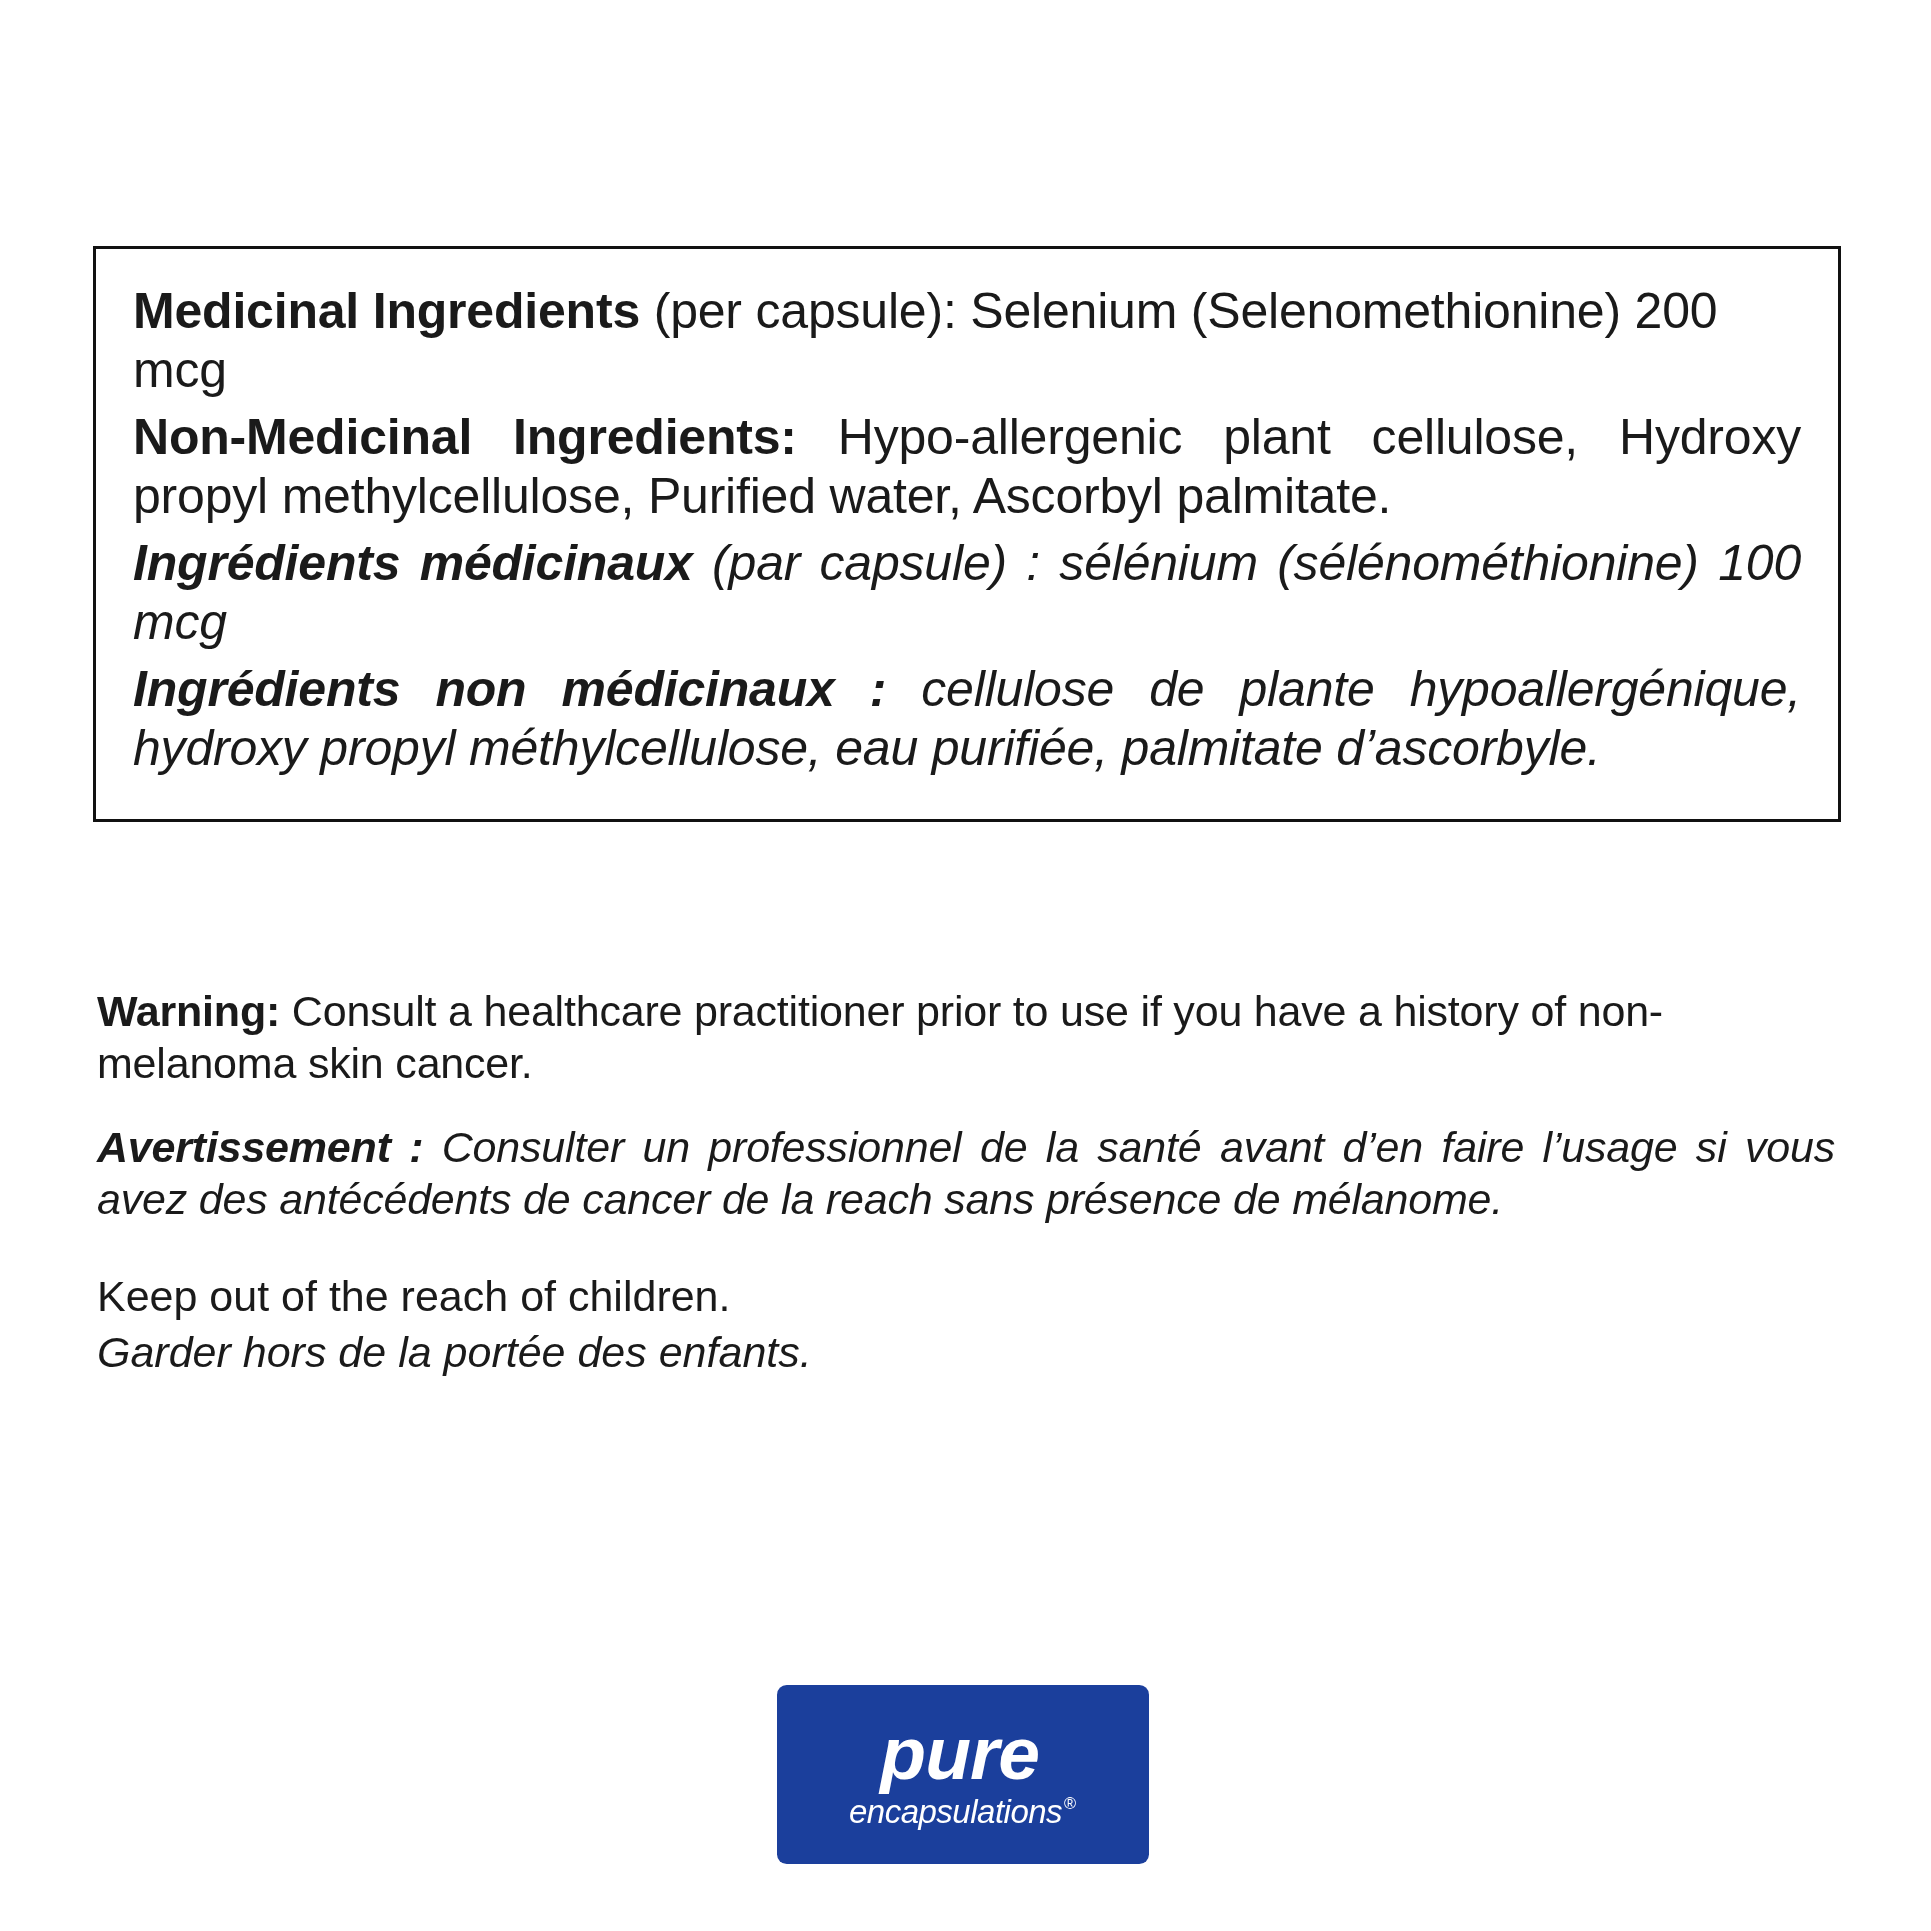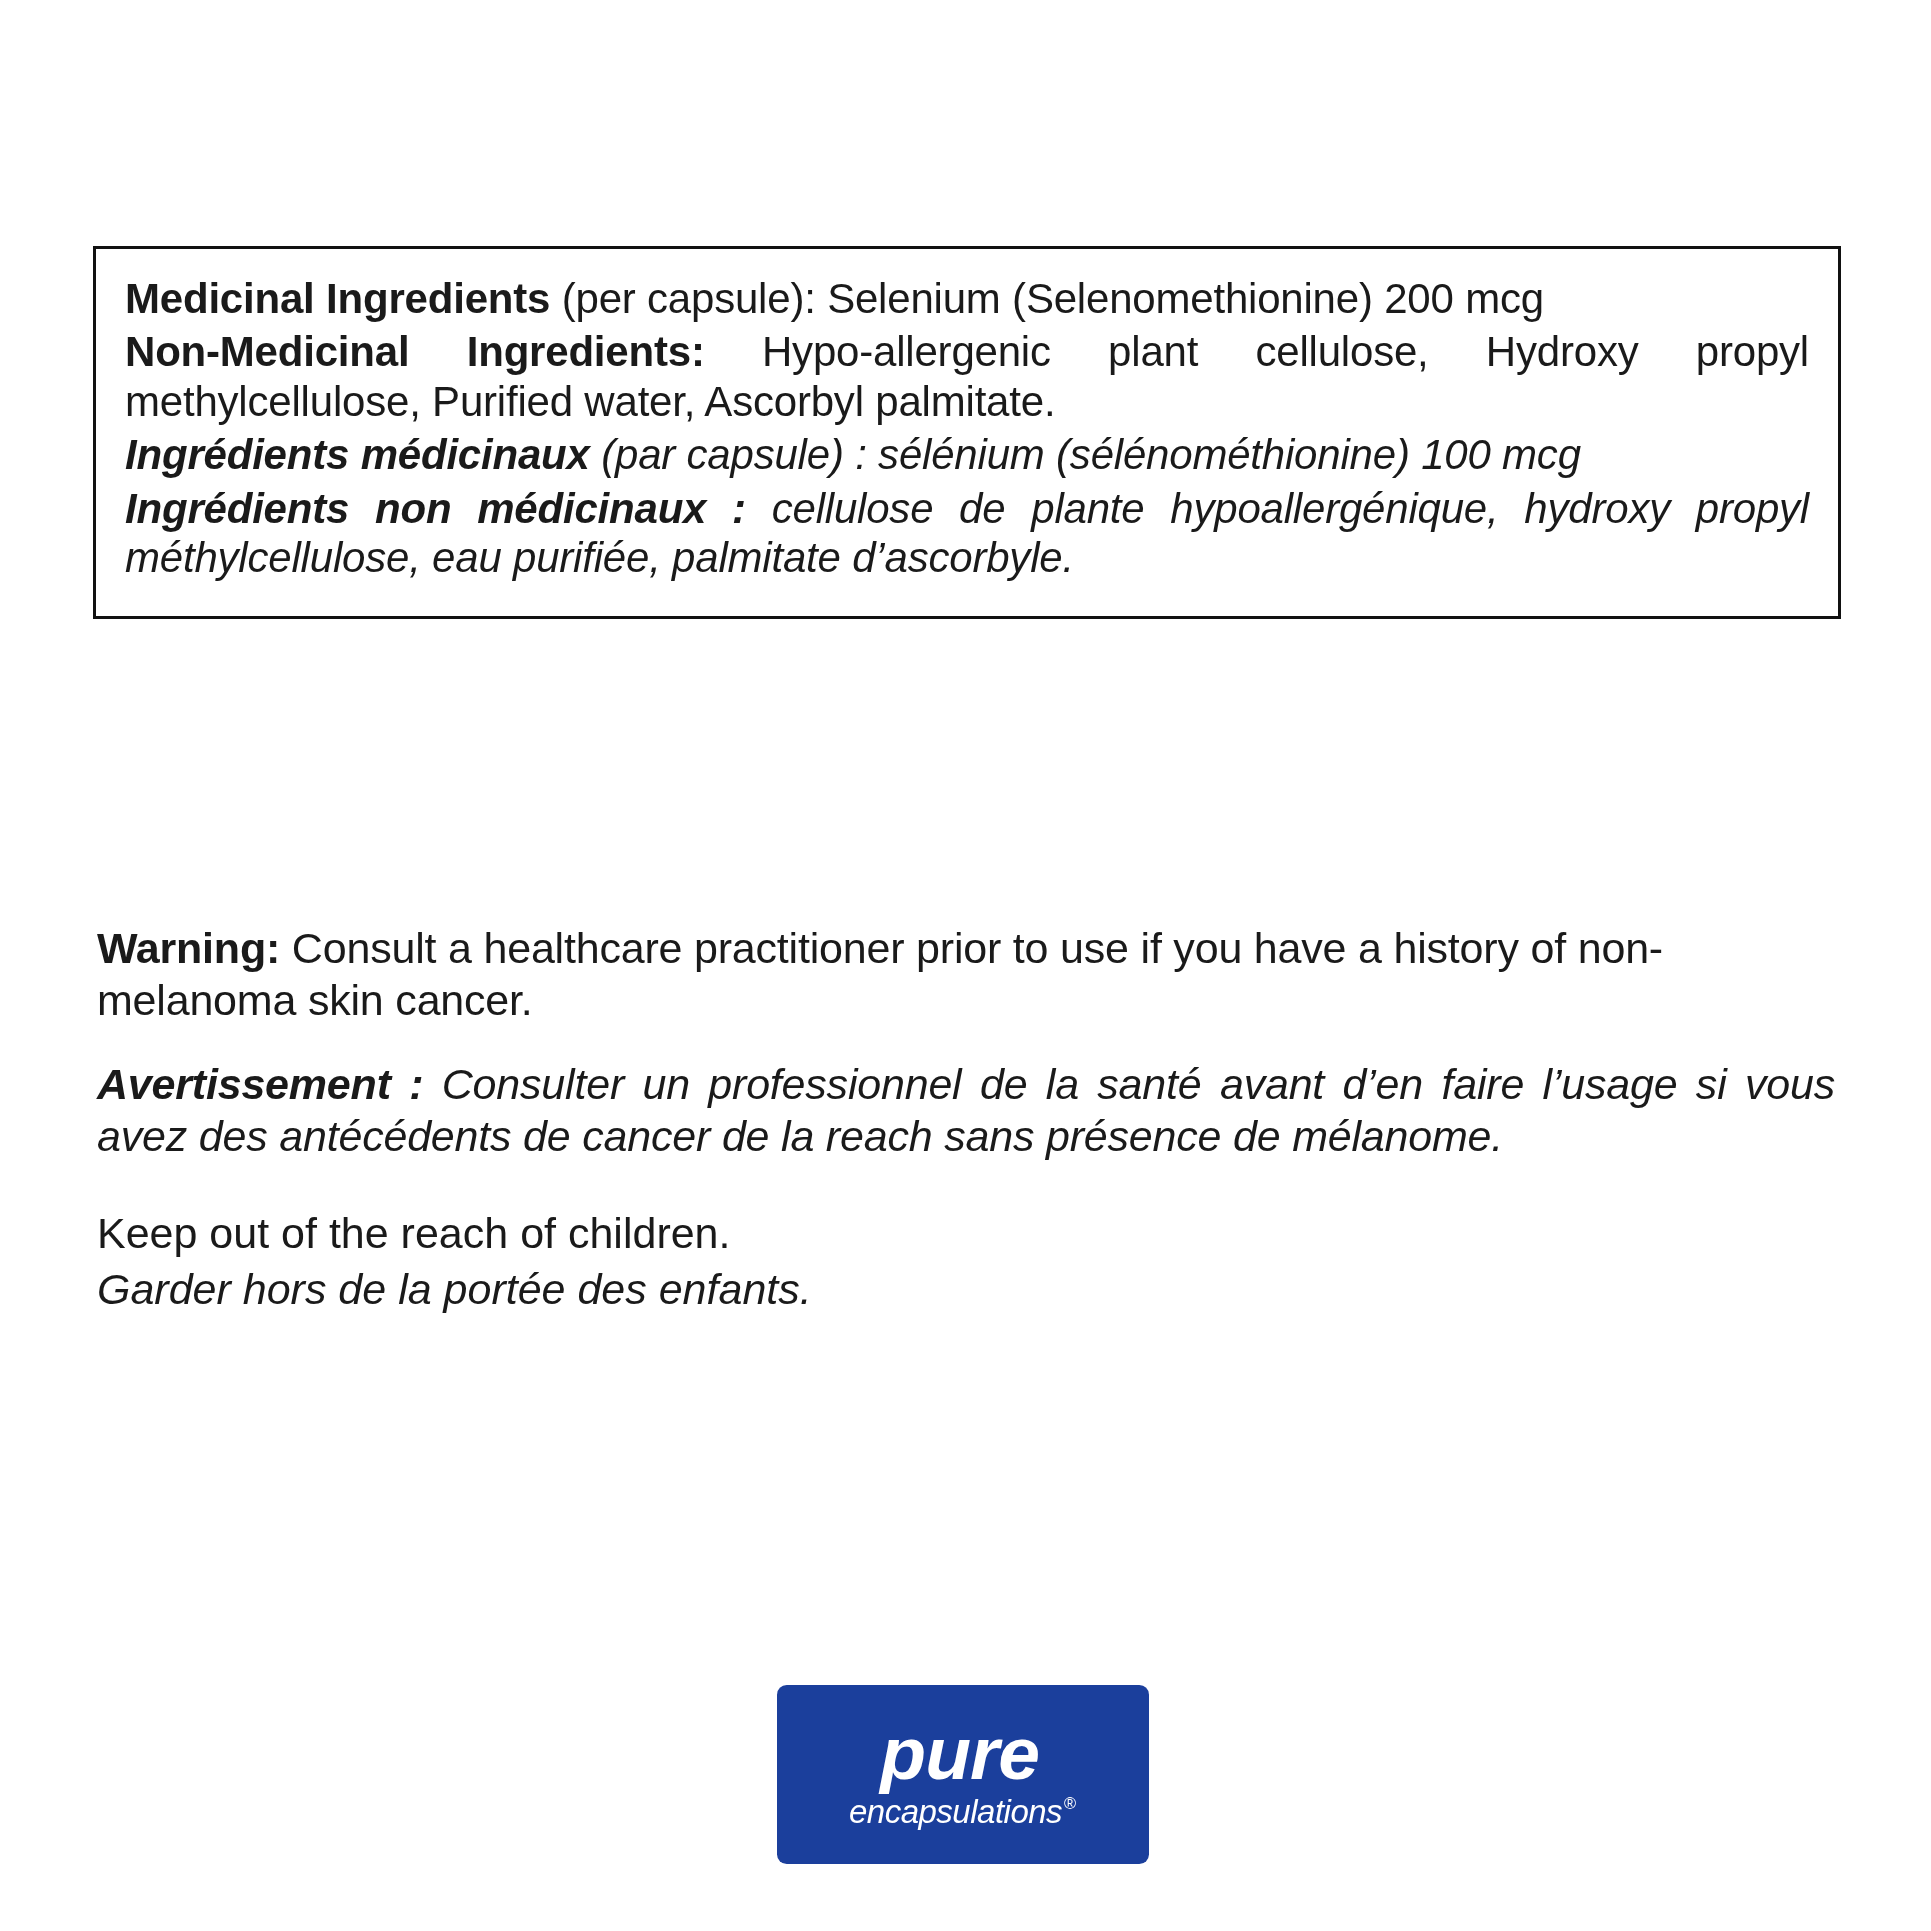--- a/index.html
+++ b/index.html
@@ -27,24 +27,24 @@
     position: absolute;
     left: 93px;
     top: 246px;
     width: 1748px;
     box-sizing: border-box;
     border: 3.9px solid #111111;
     padding: 25px 29px 33px 29px;
   }
 
   .para {
-    font-size: 42px;
+    font-size: 50px;
     line-height: 1.18;
     letter-spacing: -0.2px;
-    margin: 0;
+    margin: 8px;
   }
   .para + .para {
     margin-top: 3.9px;
   }
   .para-gap {
     margin-top: 29px;
   }
   .bold {
     font-weight: bold;
   }
@@ -57,21 +57,21 @@
   }
   .justify {
     text-align: justify;
     text-justify: inter-word;
   }
 
   
   .warnings {
     position: absolute;
     left: 97px;
-    top: 923px;
+    top: 986px;
     width: 1738px;
     box-sizing: border-box;
   }
   .warn-block {
     font-size: 43px;
     line-height: 1.2;
     letter-spacing: -0.2px;
     margin: 0;
   }
   .warn-block.spaced {

